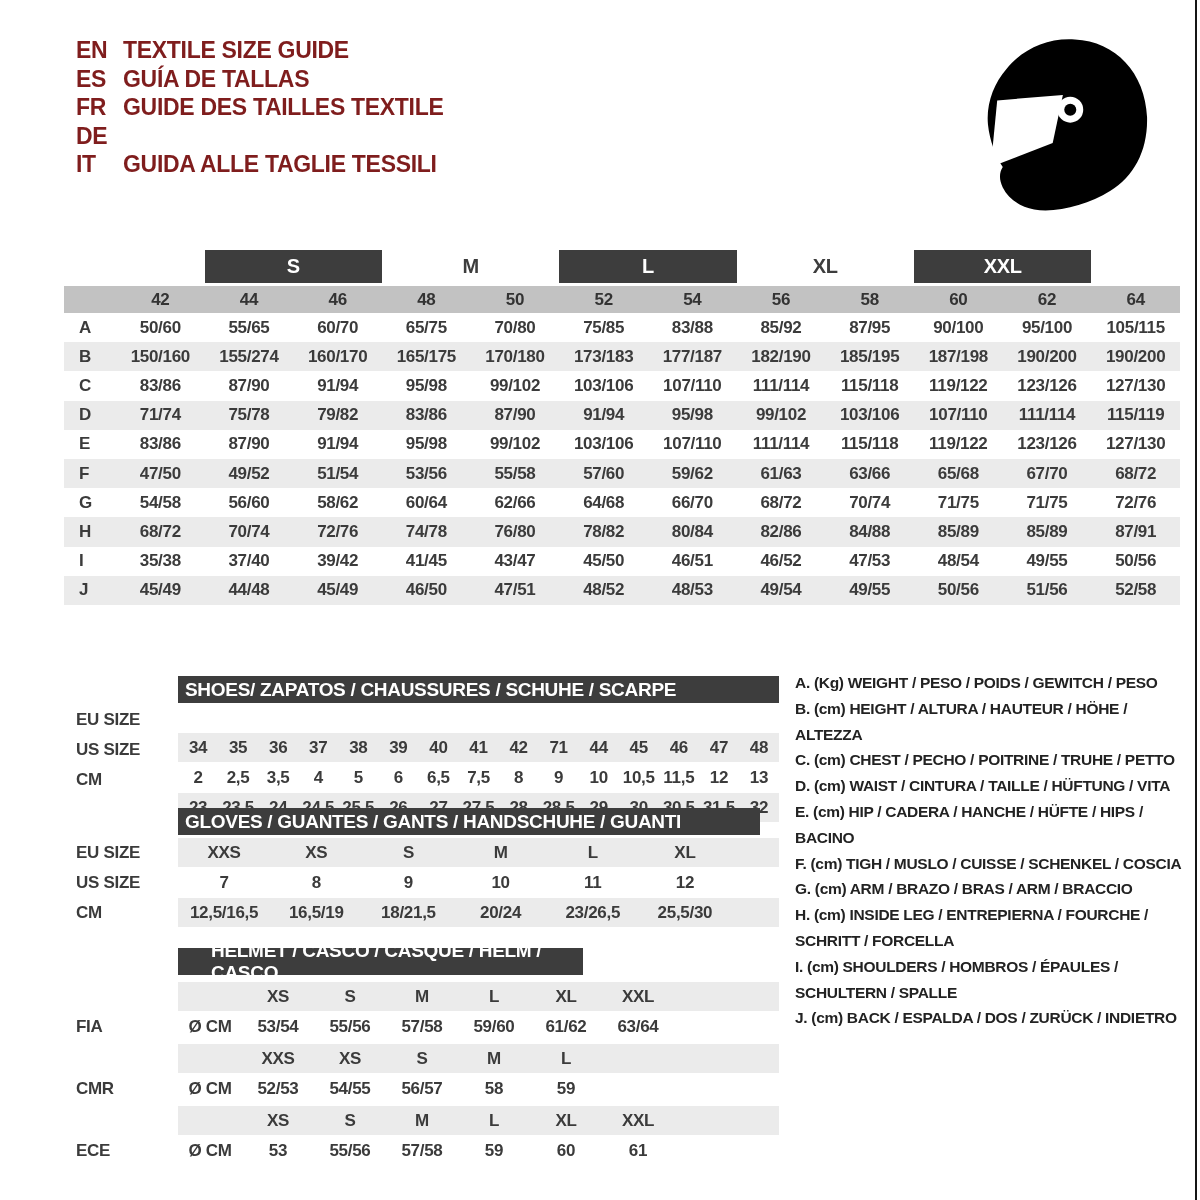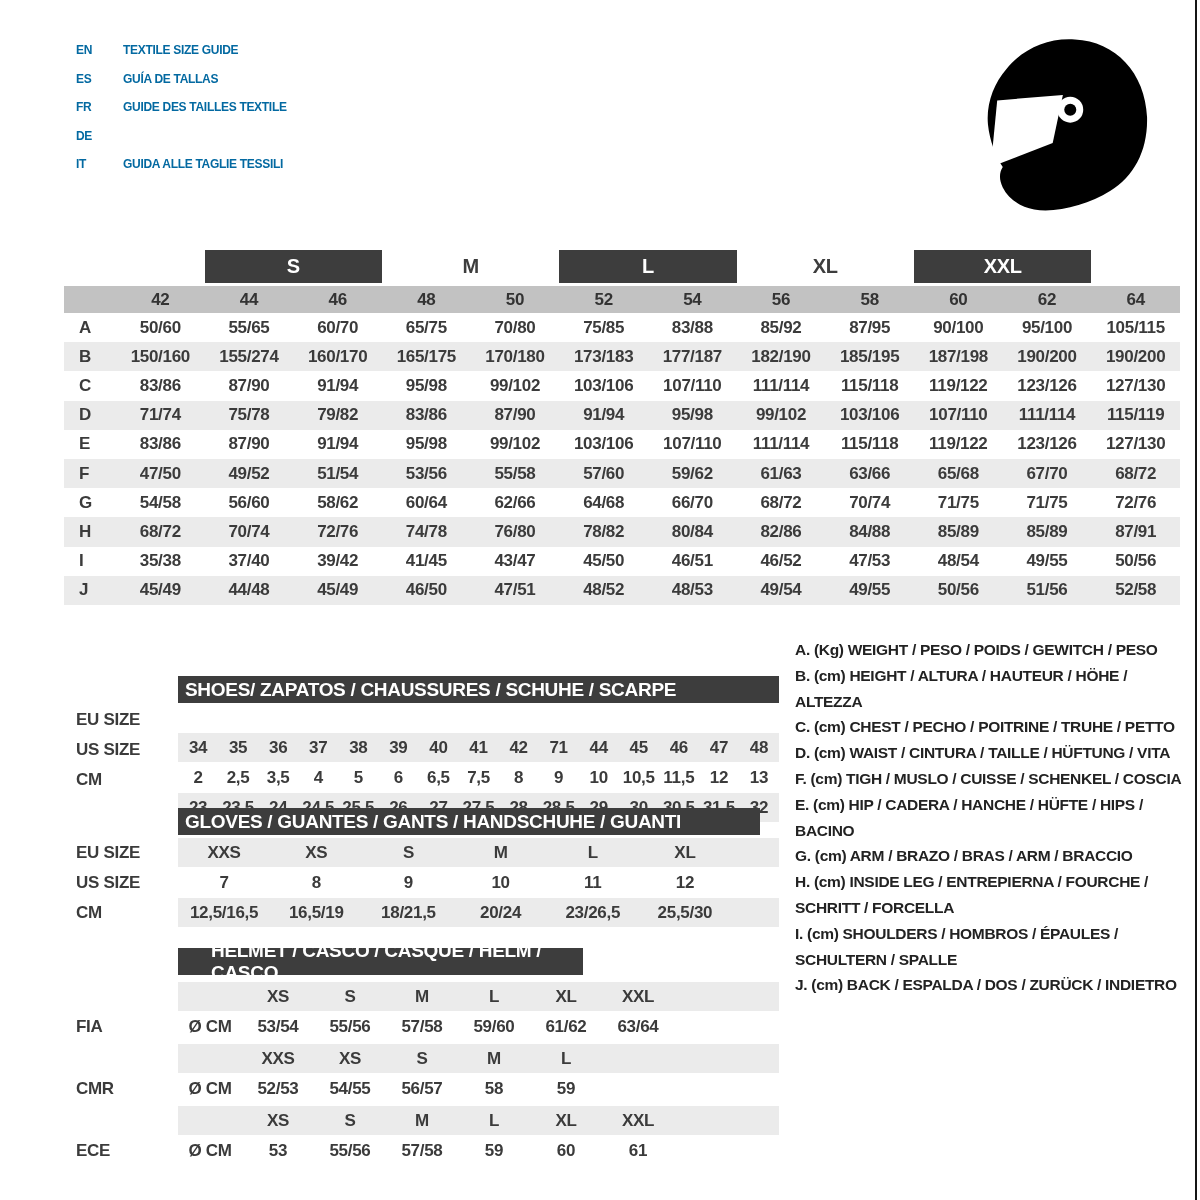--- a/index.html
+++ b/index.html
@@ -1,20 +1,20 @@
 <!DOCTYPE html>
 <html><head>
 <meta charset="utf-8">
 <style>
   html,body{margin:0;padding:0;background:#fff;}
   .page{position:relative;width:1200px;height:1200px;background:#ffffff;overflow:hidden;
         font-family:"Liberation Sans",sans-serif;font-weight:700;color:#3b3b3b;letter-spacing:-0.3px;}
 
   
-  .langs{position:absolute;left:76px;top:36px;font-size:12px;line-height:28.5px;color:#0369a1;}
+  .langs{position:absolute;left:76px;top:36px;font-size:23px;line-height:28.5px;color:#7f1d1d;}
   .lang{display:flex;}
   .lang .code{width:47px;}
 
   
   .helmet-ic{position:absolute;left:975px;top:32px;width:185px;height:185px;}
 
   
   .main{position:absolute;left:64px;top:250px;width:1116px;font-size:17px;}
   .grid13{display:grid;grid-template-columns:52px repeat(12,1fr);align-items:center;text-align:center;}
   .sizes-header{height:33px;margin-bottom:3px;}
@@ -42,21 +42,21 @@
         grid-template-columns:repeat(15,1fr);align-items:center;text-align:center;font-size:17px;margin-top:28px;}
   
   .grow{position:absolute;left:178px;width:601px;height:29px;display:grid;box-sizing:border-box;
         grid-template-columns:repeat(6,1fr);padding-right:48px;align-items:center;text-align:center;font-size:17px;}
   
   .hrow{position:absolute;left:178px;width:601px;height:29px;display:grid;box-sizing:border-box;
         grid-template-columns:64px repeat(6,72px) 1fr;align-items:center;text-align:center;font-size:17px;}
   .gray{background:#ebebeb;}
 
   
-  .legend{position:absolute;left:795px;top:637px;width:402px;font-size:15.5px;line-height:25.8px;color:#222;}
+  .legend{position:absolute;left:795px;top:670px;width:402px;font-size:15.5px;line-height:25.8px;color:#222;}
 
   .edge{position:absolute;left:1195px;top:0;width:2px;height:1200px;background:#151515;}
 </style>
 </head>
 <body>
 
 <div class="page">
 
   <div class="langs">
     <div class="lang">
@@ -407,22 +407,22 @@
       <span>59</span>
       <span>60</span>
       <span>61</span>
   </div>
 
   <div class="legend">
     <div>A. (Kg) WEIGHT / PESO / POIDS / GEWITCH / PESO</div>
     <div>B. (cm) HEIGHT / ALTURA / HAUTEUR / HÖHE / ALTEZZA</div>
     <div>C. (cm) CHEST / PECHO / POITRINE / TRUHE / PETTO</div>
     <div>D. (cm) WAIST / CINTURA / TAILLE / HÜFTUNG / VITA</div>
+    <div>E. (cm) HIP / CADERA / HANCHE / HÜFTE / HIPS / BACINO</div>
     <div>F. (cm) TIGH / MUSLO / CUISSE / SCHENKEL / COSCIA</div>
-    <div>E. (cm) HIP / CADERA / HANCHE / HÜFTE / HIPS / BACINO</div>
     <div>G. (cm) ARM / BRAZO / BRAS / ARM / BRACCIO</div>
     <div>H. (cm) INSIDE LEG / ENTREPIERNA / FOURCHE / SCHRITT / FORCELLA</div>
     <div>I. (cm) SHOULDERS / HOMBROS / ÉPAULES / SCHULTERN / SPALLE</div>
     <div>J. (cm) BACK / ESPALDA / DOS / ZURÜCK / INDIETRO</div>
   </div>
 
   <div class="edge"></div>
 </div>
 
 </body></html>

